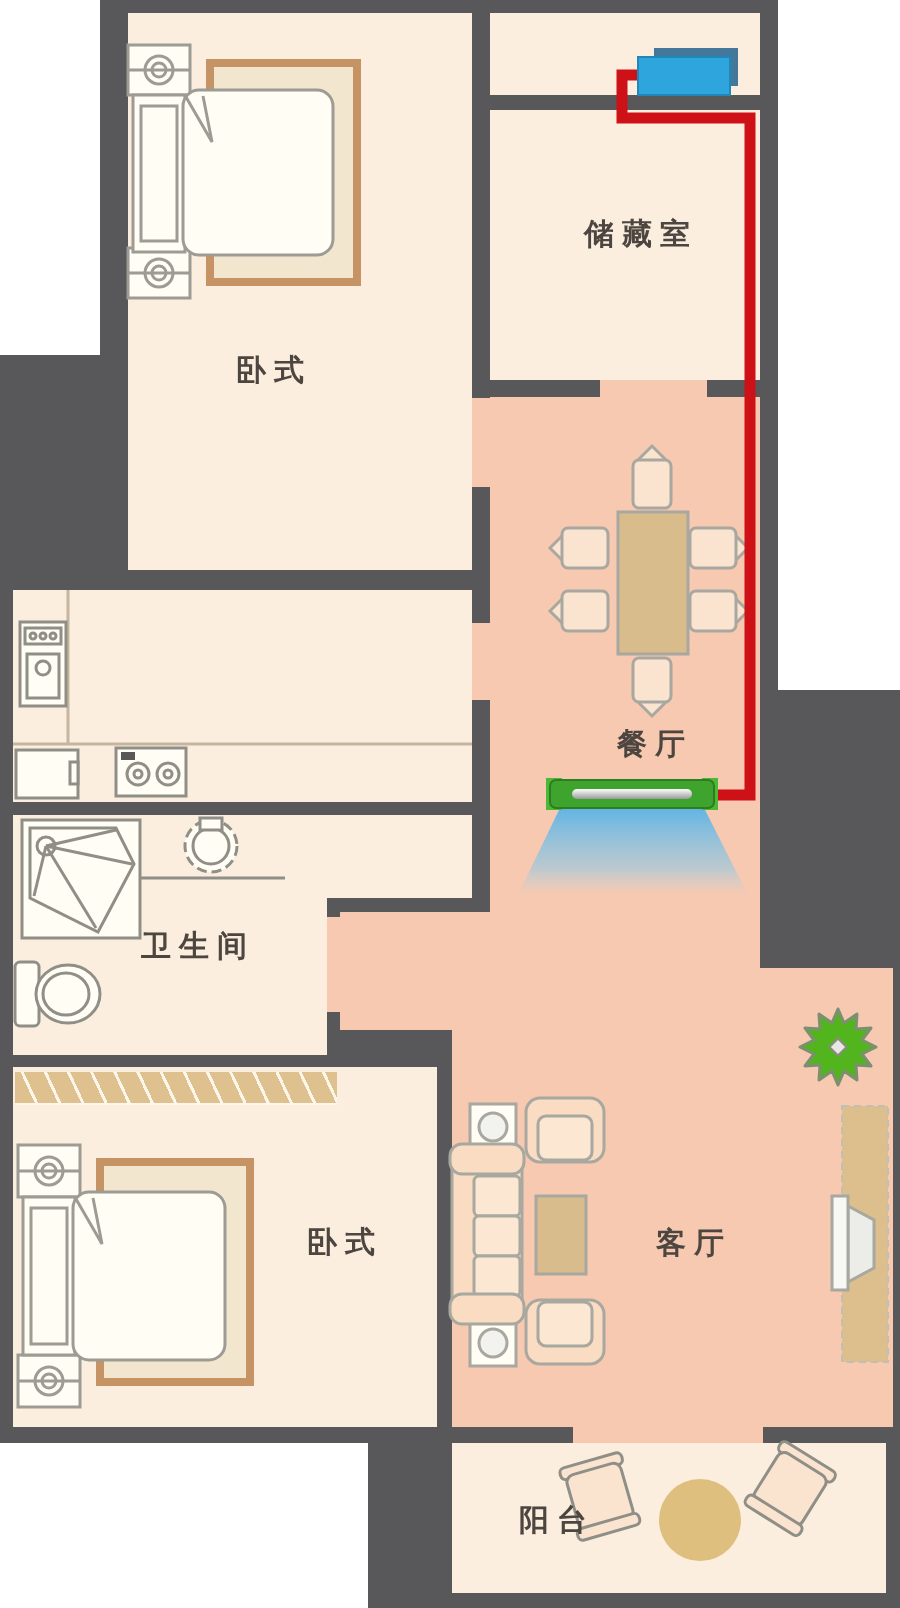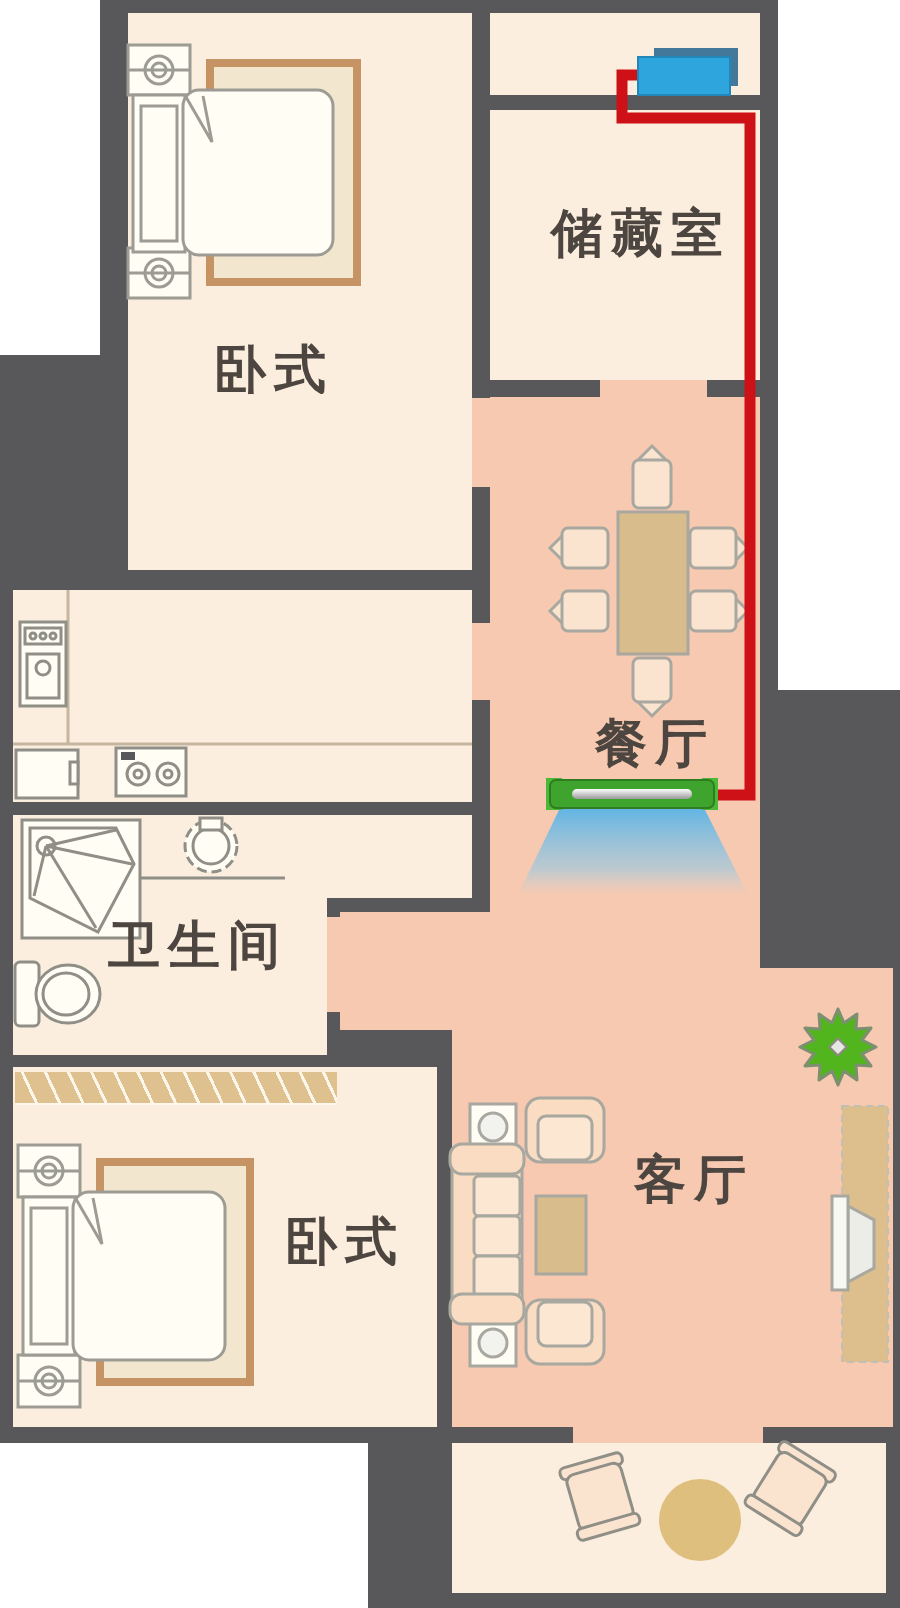--- a/index.html
+++ b/index.html
@@ -5,21 +5,21 @@
   html,body{margin:0;padding:0;background:#ffffff;}
   #plan{
     position:relative;width:900px;height:1608px;background:#ffffff;overflow:hidden;
     font-family:"Liberation Sans", sans-serif;
   }
   .blk{position:absolute;background:#58585A;}
   .floor{position:absolute;background:#FBEEDE;}
   .open{position:absolute;background:#F6C9B0;}
   .room-label{
     position:absolute;transform:translate(-50%,-50%);
-    font-size:52px;font-weight:600;color:#4D4540;letter-spacing:8px;
+    font-size:30px;font-weight:600;color:#4D4540;letter-spacing:8px;
     white-space:nowrap;text-indent:8px;
   }
   #wardrobe{
     position:absolute;left:15px;top:1072px;width:322px;height:31px;
     background:#DFC08F;
     background-image:repeating-linear-gradient(65deg,transparent 0 18px,#fdf6ea 18px 21px);
     border-bottom:2px solid #fdf6ea;
   }
   svg{position:absolute;left:0;top:0;}
 </style>
@@ -220,15 +220,16 @@
       <rect x="550" y="780" width="164" height="28" rx="6" fill="#3FA42E" stroke="#2E7D20" stroke-width="2"></rect>
       <rect x="572" y="789" width="120" height="10" rx="5" fill="url(#ventGrad)"></rect>
     </g>
   </svg>
 
   <div class="room-label" style="left:270px;top:370px;">卧式</div>
   <div class="room-label" style="left:637px;top:234px;">储藏室</div>
   <div class="room-label" style="left:651px;top:744px;">餐厅</div>
   <div class="room-label" style="left:194px;top:946px;">卫生间</div>
   <div class="room-label" style="left:341px;top:1242px;">卧式</div>
-  <div class="room-label" style="left:690px;top:1180px;">客厅</div>
+  <div class="room-label" style="left:690px;top:1243px;">客厅</div>
+  <div class="room-label" style="left:553px;top:1520px;">阳台</div>
 
 </div>
 
 </body></html>

